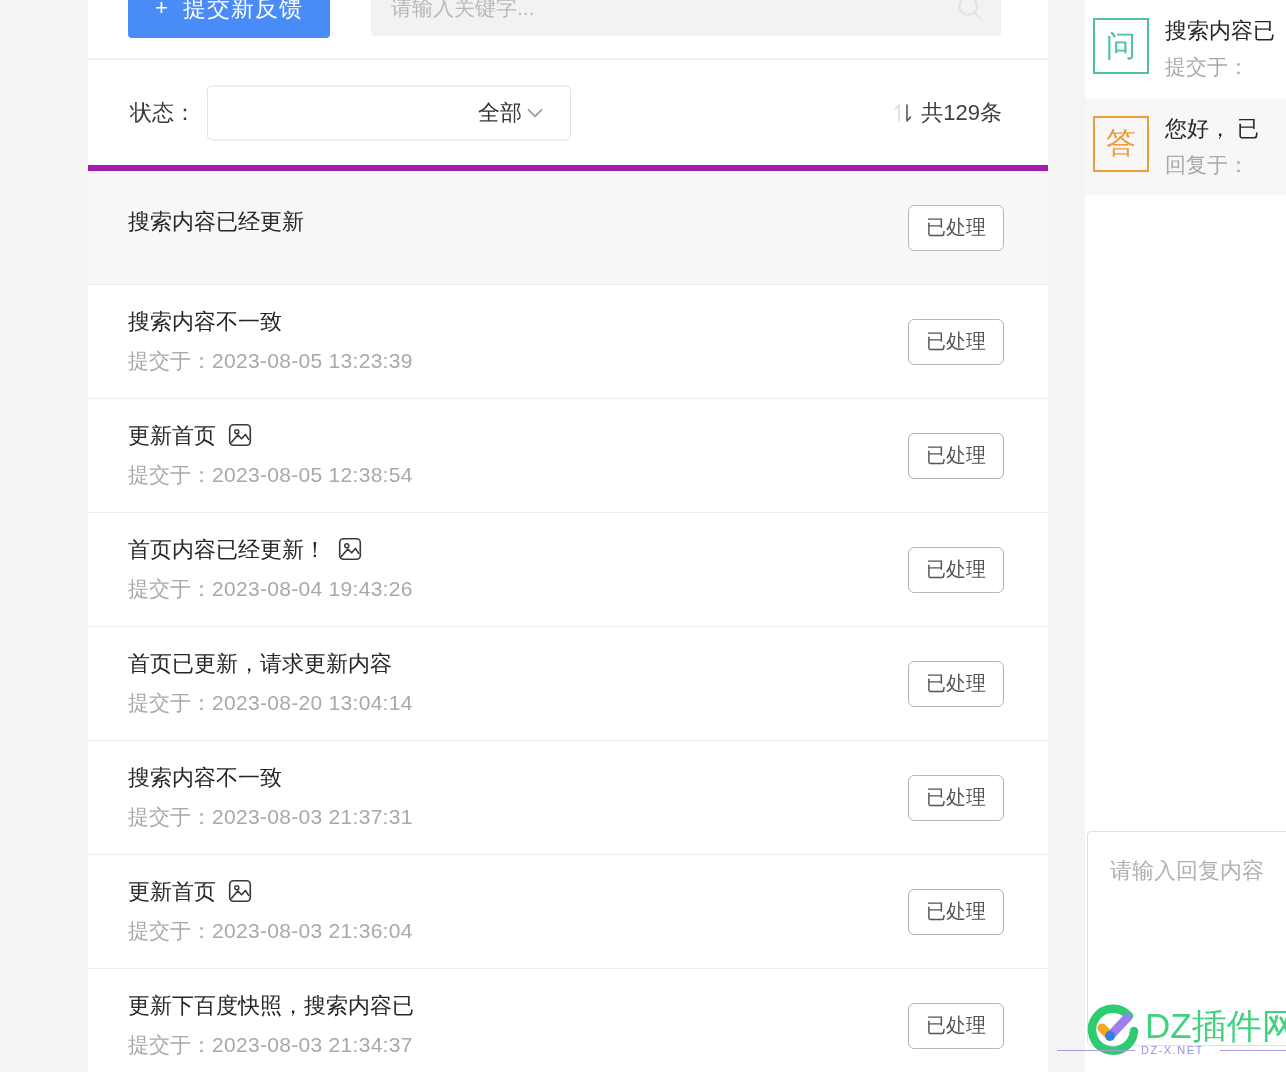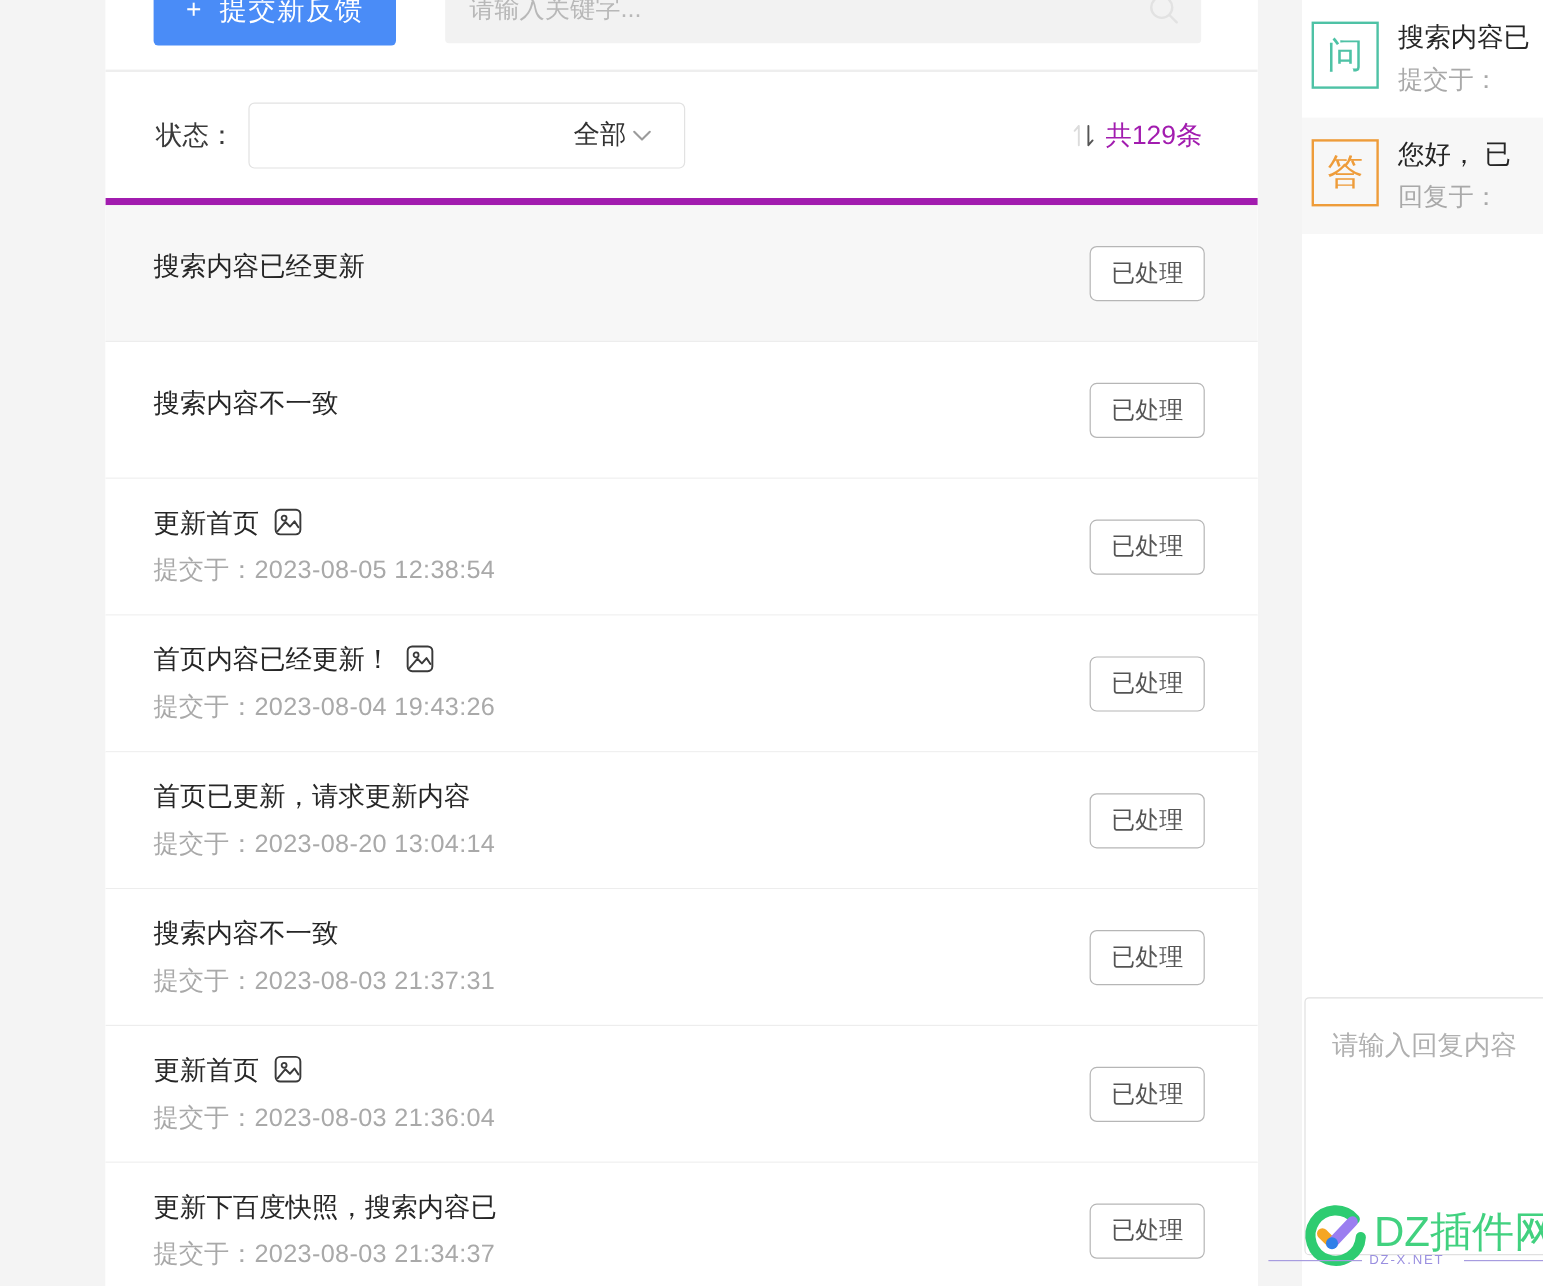--- a/index.html
+++ b/index.html
@@ -136,21 +136,21 @@
     position: absolute;
     right: 46px;
     top: 50%;
     transform: translateY(-50%);
     display: flex;
     align-items: center;
     gap: 6px;
   }
   .count-text {
     font-size: 22px;
-    color: #a21caf;
+    color: #404040;
   }
   .sort-icon { display: flex; align-items: center; }
 
   
   .feedback-list {
     background: #ffffff;
   }
   .fb-row {
     position: relative;
     height: 114px;
@@ -347,20 +347,21 @@
               <span>搜索内容已经更新</span>
             </div>
           </div>
           <button class="status-btn">已处理</button>
         </div>
         <div class="fb-row">
           <div class="fb-main">
             <div class="fb-title">
               <span>搜索内容不一致</span>
             </div>
+            <div class="fb-time"><span class="lbl">提交于：</span><span>2023-08-05 13:23:39</span></div>
           </div>
           <button class="status-btn">已处理</button>
         </div>
         <div class="fb-row">
           <div class="fb-main">
             <div class="fb-title">
               <span>更新首页</span>
               <span class="pic-icon">
                 <svg width="26" height="26" viewBox="0 0 24 24" fill="none">
                   <rect x="2.5" y="2.5" width="19" height="19" rx="3.5" stroke="#3a3a3a" stroke-width="1.5"></rect>

